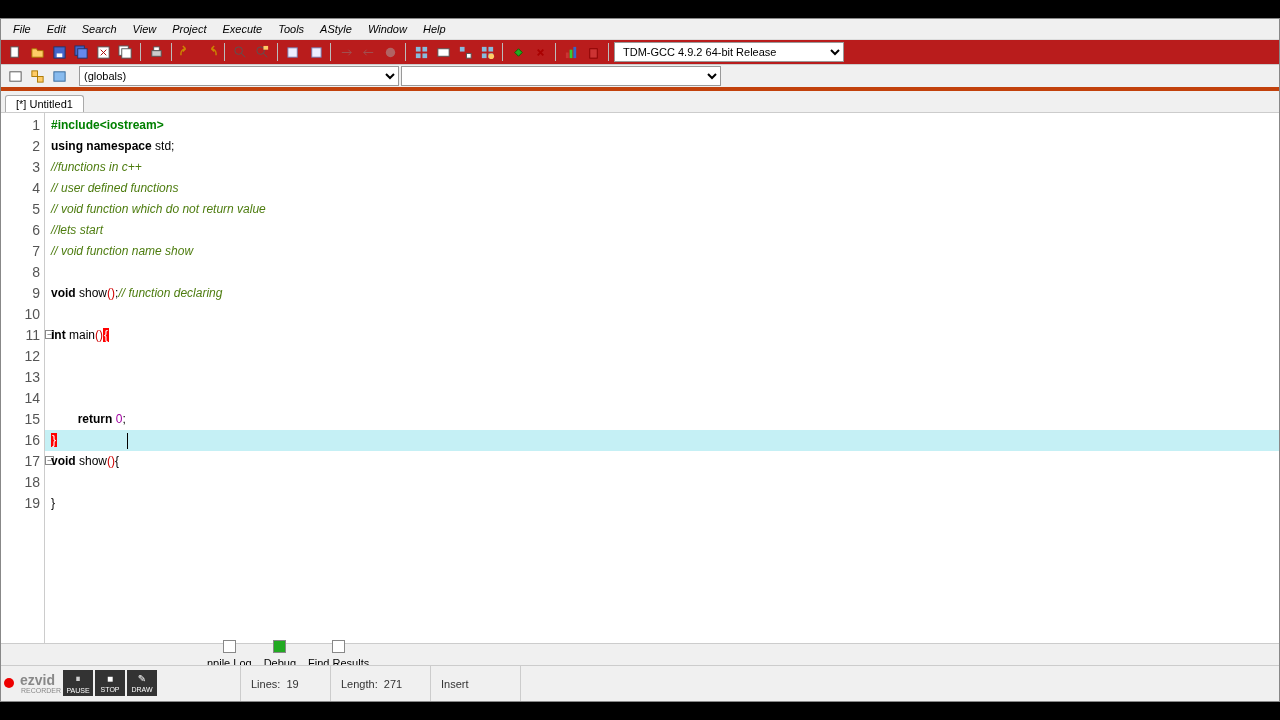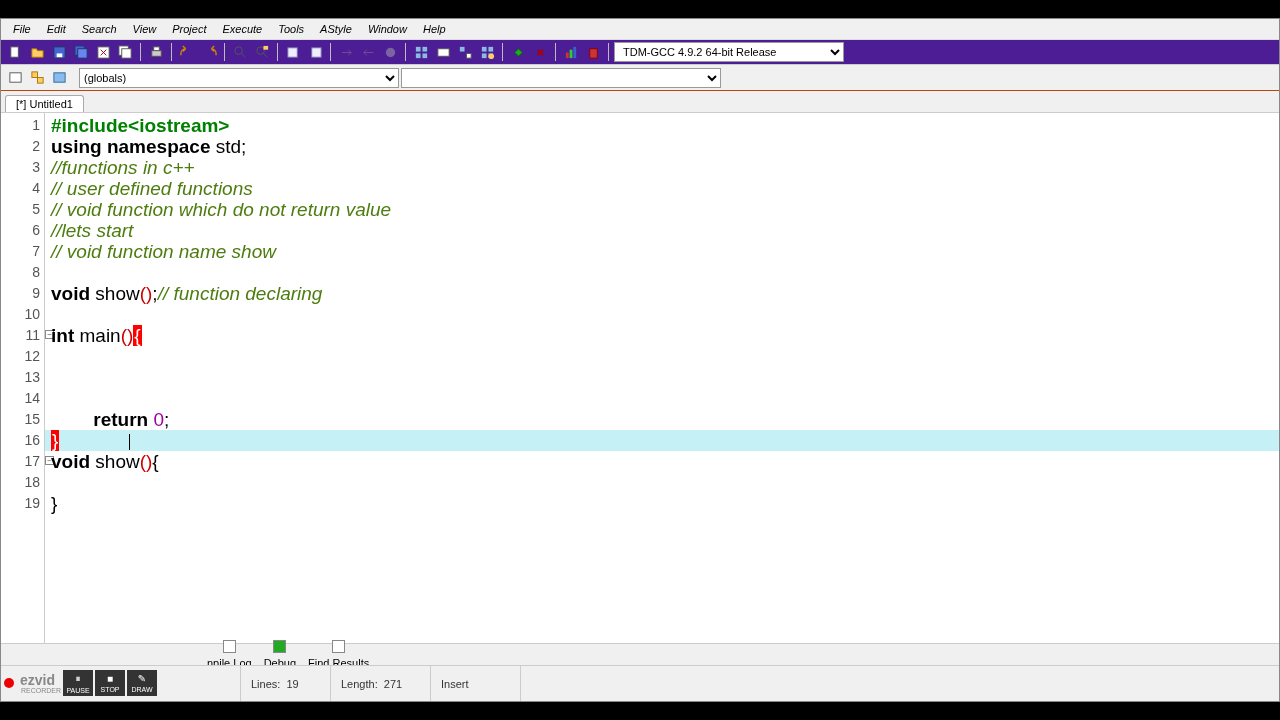--- a/index.html
+++ b/index.html
@@ -11,40 +11,40 @@
 
 .titlebar { background: #fff; height: 22px; display: flex; align-items: center; padding: 0 4px; border-bottom: 1px solid #ddd; }
 .titlebar-icon { width: 14px; height: 14px; background: #4a7; margin-right: 6px; }
 .titlebar-text { font-size: 11px; color: #333; flex: 1; }
 .titlebar-btns { display: flex; gap: 2px; }
 .titlebar-btn { width: 40px; height: 18px; display: flex; align-items: center; justify-content: center; font-size: 12px; color: #333; cursor: pointer; }
 
 .menubar { height: 20px; background: #f0f0f0; display: flex; align-items: center; padding: 0 4px; font-size: 11px; font-style: italic; }
 .menu-item { padding: 2px 8px; cursor: pointer; }
 
-.toolbar { height: 26px; background: #4c1d95; border-top: 1px solid #ddd; border-bottom: 1px solid #ccc; display: flex; align-items: center; padding: 1px 4px; gap: 2px; }
+.toolbar { height: 26px; background: #b91c1c; border-top: 1px solid #ddd; border-bottom: 1px solid #ccc; display: flex; align-items: center; padding: 1px 4px; gap: 2px; }
 .tb-btn { width: 20px; height: 20px; display: flex; align-items: center; justify-content: center; cursor: pointer; border: 1px solid transparent; }
 .tb-sep { width: 1px; height: 18px; background: #bbb; margin: 0 3px; }
 .tb-select { height: 20px; font-size: 11px; background: #fff; border: 1px solid #999; padding: 0 4px; }
 .tb-select.compiler { width: 230px; }
 
-.toolbar2 { height: 26px; background: #f0f0f0; border-bottom: 1px solid #c2410c; display: flex; align-items: center; padding: 1px 4px; gap: 2px; }
+.toolbar2 { height: 26px; background: #f0f0f0; border-bottom: 4px solid #c2410c; display: flex; align-items: center; padding: 1px 4px; gap: 2px; }
 .tb2-btn { width: 20px; height: 20px; display: flex; align-items: center; justify-content: center; cursor: pointer; border: 1px solid transparent; }
 .tb2-select { height: 20px; font-size: 11px; background: #fff; border: 1px solid #999; }
 .tb2-select.scope { width: 320px; }
 .tb2-select.symbol { width: 320px; }
 
 .tabbar { height: 22px; background: #f0f0f0; display: flex; align-items: flex-end; padding: 0 4px; border-bottom: 1px solid #ccc; }
 .file-tab { background: #fff; border: 1px solid #aaa; border-bottom: none; padding: 2px 10px; font-size: 11px; border-radius: 3px 3px 0 0; }
 
 .editor-area { flex: 1; display: flex; background: #fff; overflow: hidden; }
 .gutter { width: 44px; background: #fff; border-right: 1px solid #ccc; font-family: Consolas, monospace; font-size: 14px; text-align: right; padding-top: 2px; color: #555; }
 .gutter-line { height: 21px; line-height: 21px; padding-right: 4px; position: relative; }
 .fold { position: absolute; right: -10px; top: 5px; width: 9px; height: 9px; border: 1px solid #888; background: #fff; font-size: 8px; line-height: 7px; text-align: center; color: #555; }
-.code { flex: 1; font-family: Consolas, monospace; font-size: 19px; padding-top: 2px; position: relative; }
+.code { flex: 1; font-family: Consolas, monospace; font-size: 12px; padding-top: 2px; position: relative; }
 .code-line { height: 21px; line-height: 21px; padding-left: 6px; white-space: pre; }
 .hl-line { background: #c5f0f5; }
 .kw { color: #000; font-weight: bold; }
 .pp { color: #008000; font-weight: bold; }
 .cm { color: #4d7c0f; font-style: italic; }
 .fn { color: #000; }
 .num { color: #a000a0; }
 .paren { color: #d00000; }
 .brace-match { background: #ff0000; color: #fff; padding: 0 1px; }
 .cursor { display: inline-block; width: 1px; height: 16px; background: #000; vertical-align: middle; }

